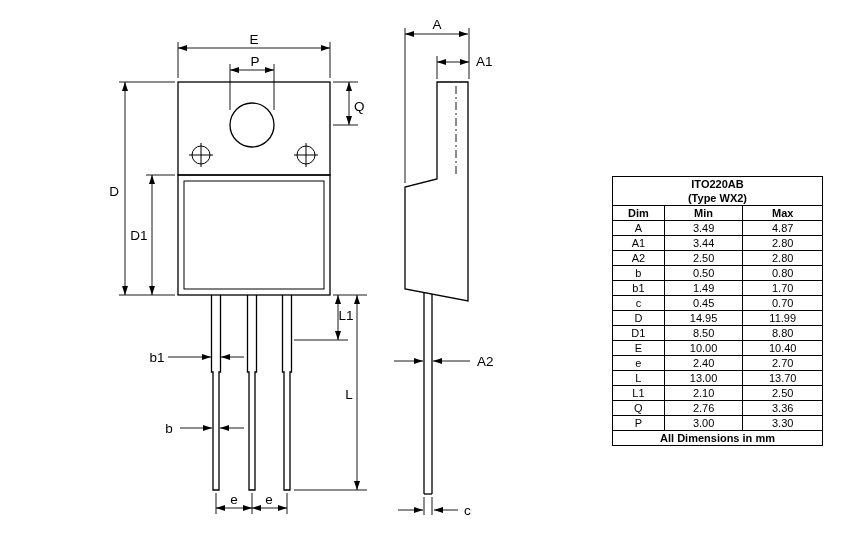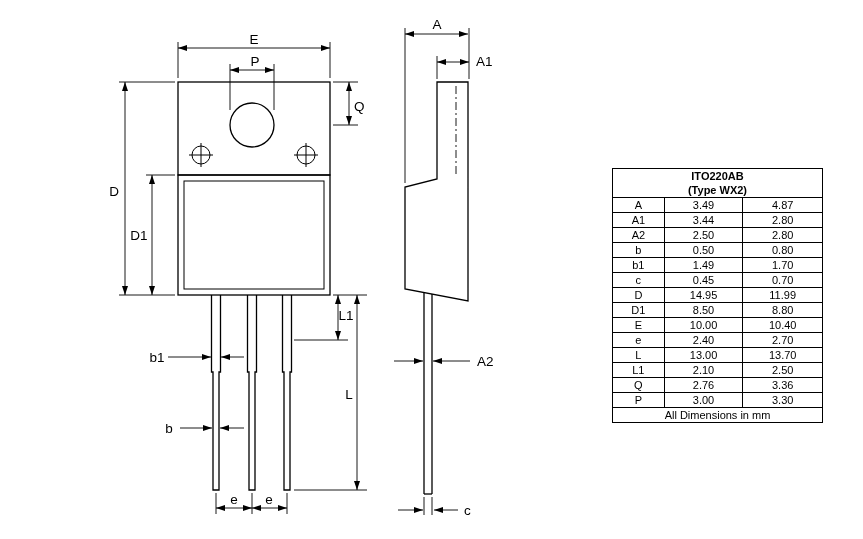--- a/index.html
+++ b/index.html
@@ -17,42 +17,42 @@
   }
   svg text {
     font-family: "Liberation Sans", sans-serif;
     font-size: 13.5px;
     fill: #000000;
     stroke: none;
   }
   .dim-table {
     position: absolute;
     left: 612px;
-    top: 168px;
+    top: 176px;
     width: 211px;
     border-collapse: collapse;
     color: #000;
     background: #fff;
   }
   .dim-table th, .dim-table td {
     border: 1px solid #000;
     font-size: 11px;
     padding: 0 2px;
     text-align: center;
     height: 14px;
     line-height: 14px;
     white-space: nowrap;
   }
   .dim-table .title-cell div {
     font-weight: bold;
     line-height: 14px;
     font-size: 11px;
   }
   .dim-table th { font-weight: bold; }
-  .dim-table .footer-cell { font-weight: normal; }
+  .dim-table .footer-cell { font-weight: bold; }
 </style>
 </head>
 <body>
 
 <div class="canvas">
 
   <svg width="863" height="539" viewBox="0 0 863 539" xmlns="http://www.w3.org/2000/svg">
     <defs>
       <marker id="arrE" markerWidth="12" markerHeight="10" refX="9" refY="3" orient="auto" markerUnits="userSpaceOnUse">
         <path d="M0,0 L9,3 L0,6 Z" fill="#000"></path>
@@ -177,20 +177,25 @@
       <col style="width:79px">
       <col style="width:80px">
     </colgroup>
     <thead>
       <tr>
         <td colspan="3" class="title-cell">
           <div>ITO220AB</div>
           <div>(Type WX2)</div>
         </td>
       </tr>
+      <tr>
+        <th>Dim</th>
+        <th>Min</th>
+        <th>Max</th>
+      </tr>
     </thead>
     <tbody>
         <tr>
           <td>A</td>
           <td>3.49</td>
           <td>4.87</td>
         </tr>
         <tr>
           <td>A1</td>
           <td>3.44</td>

